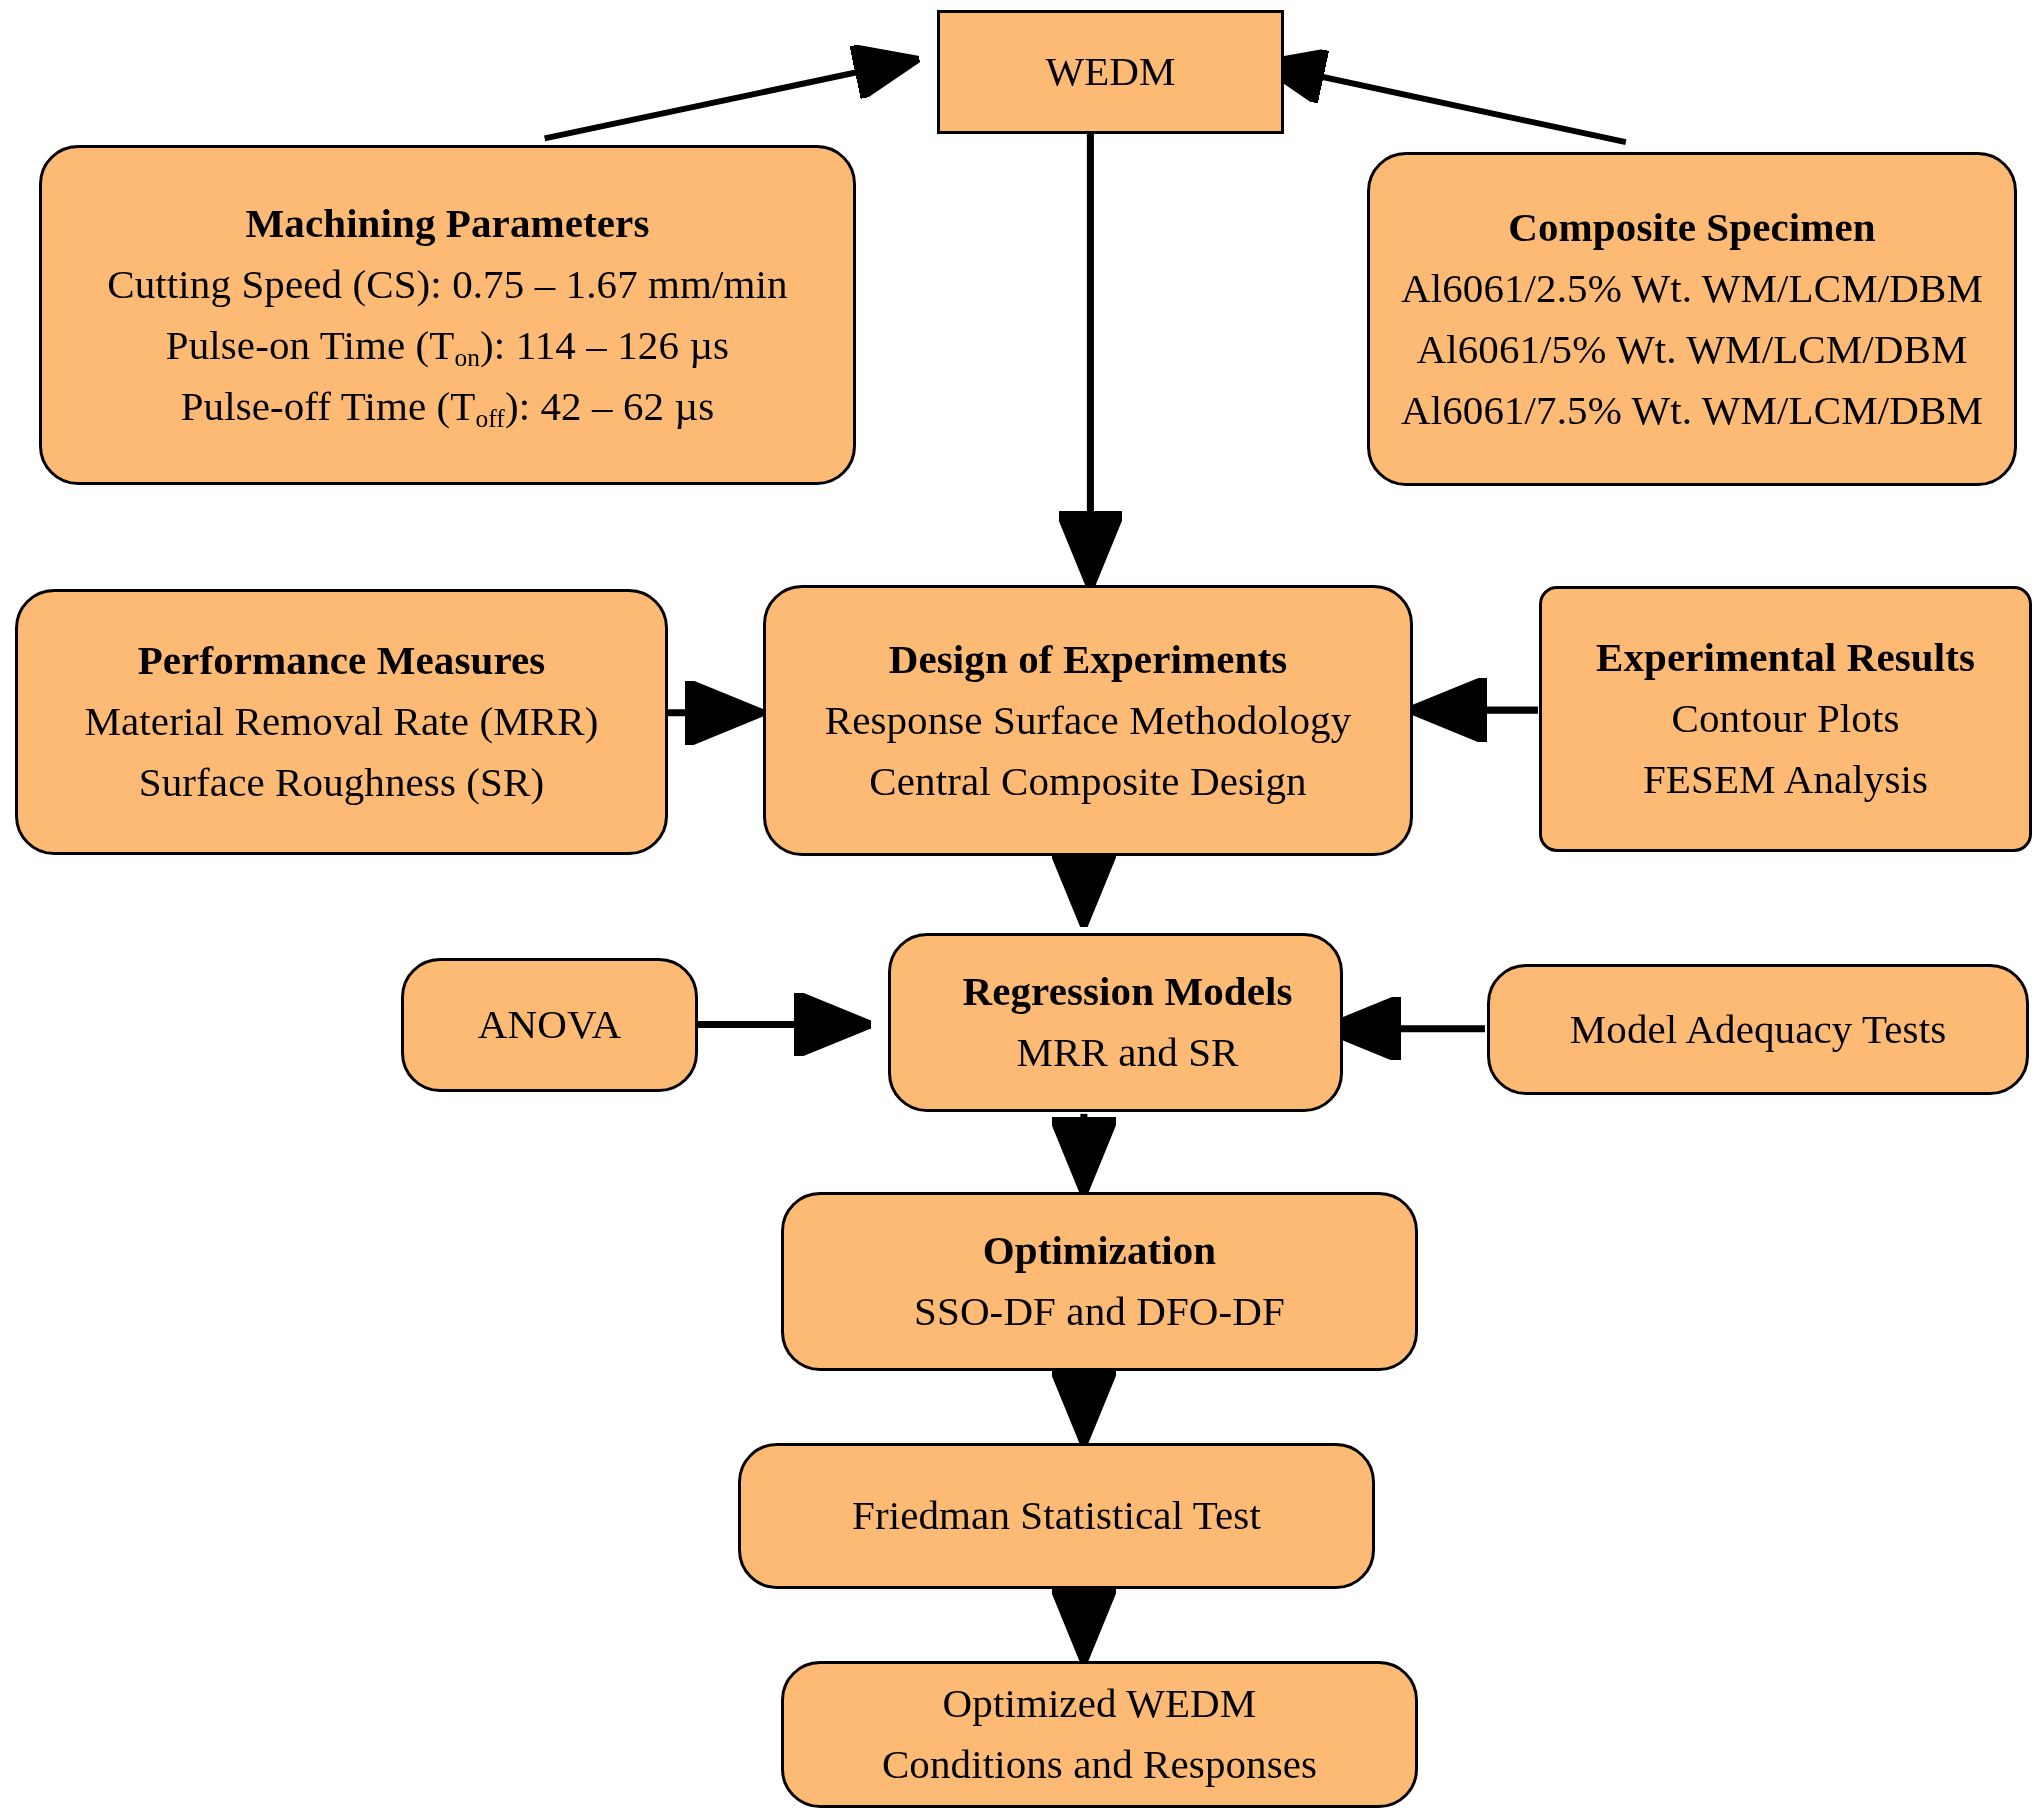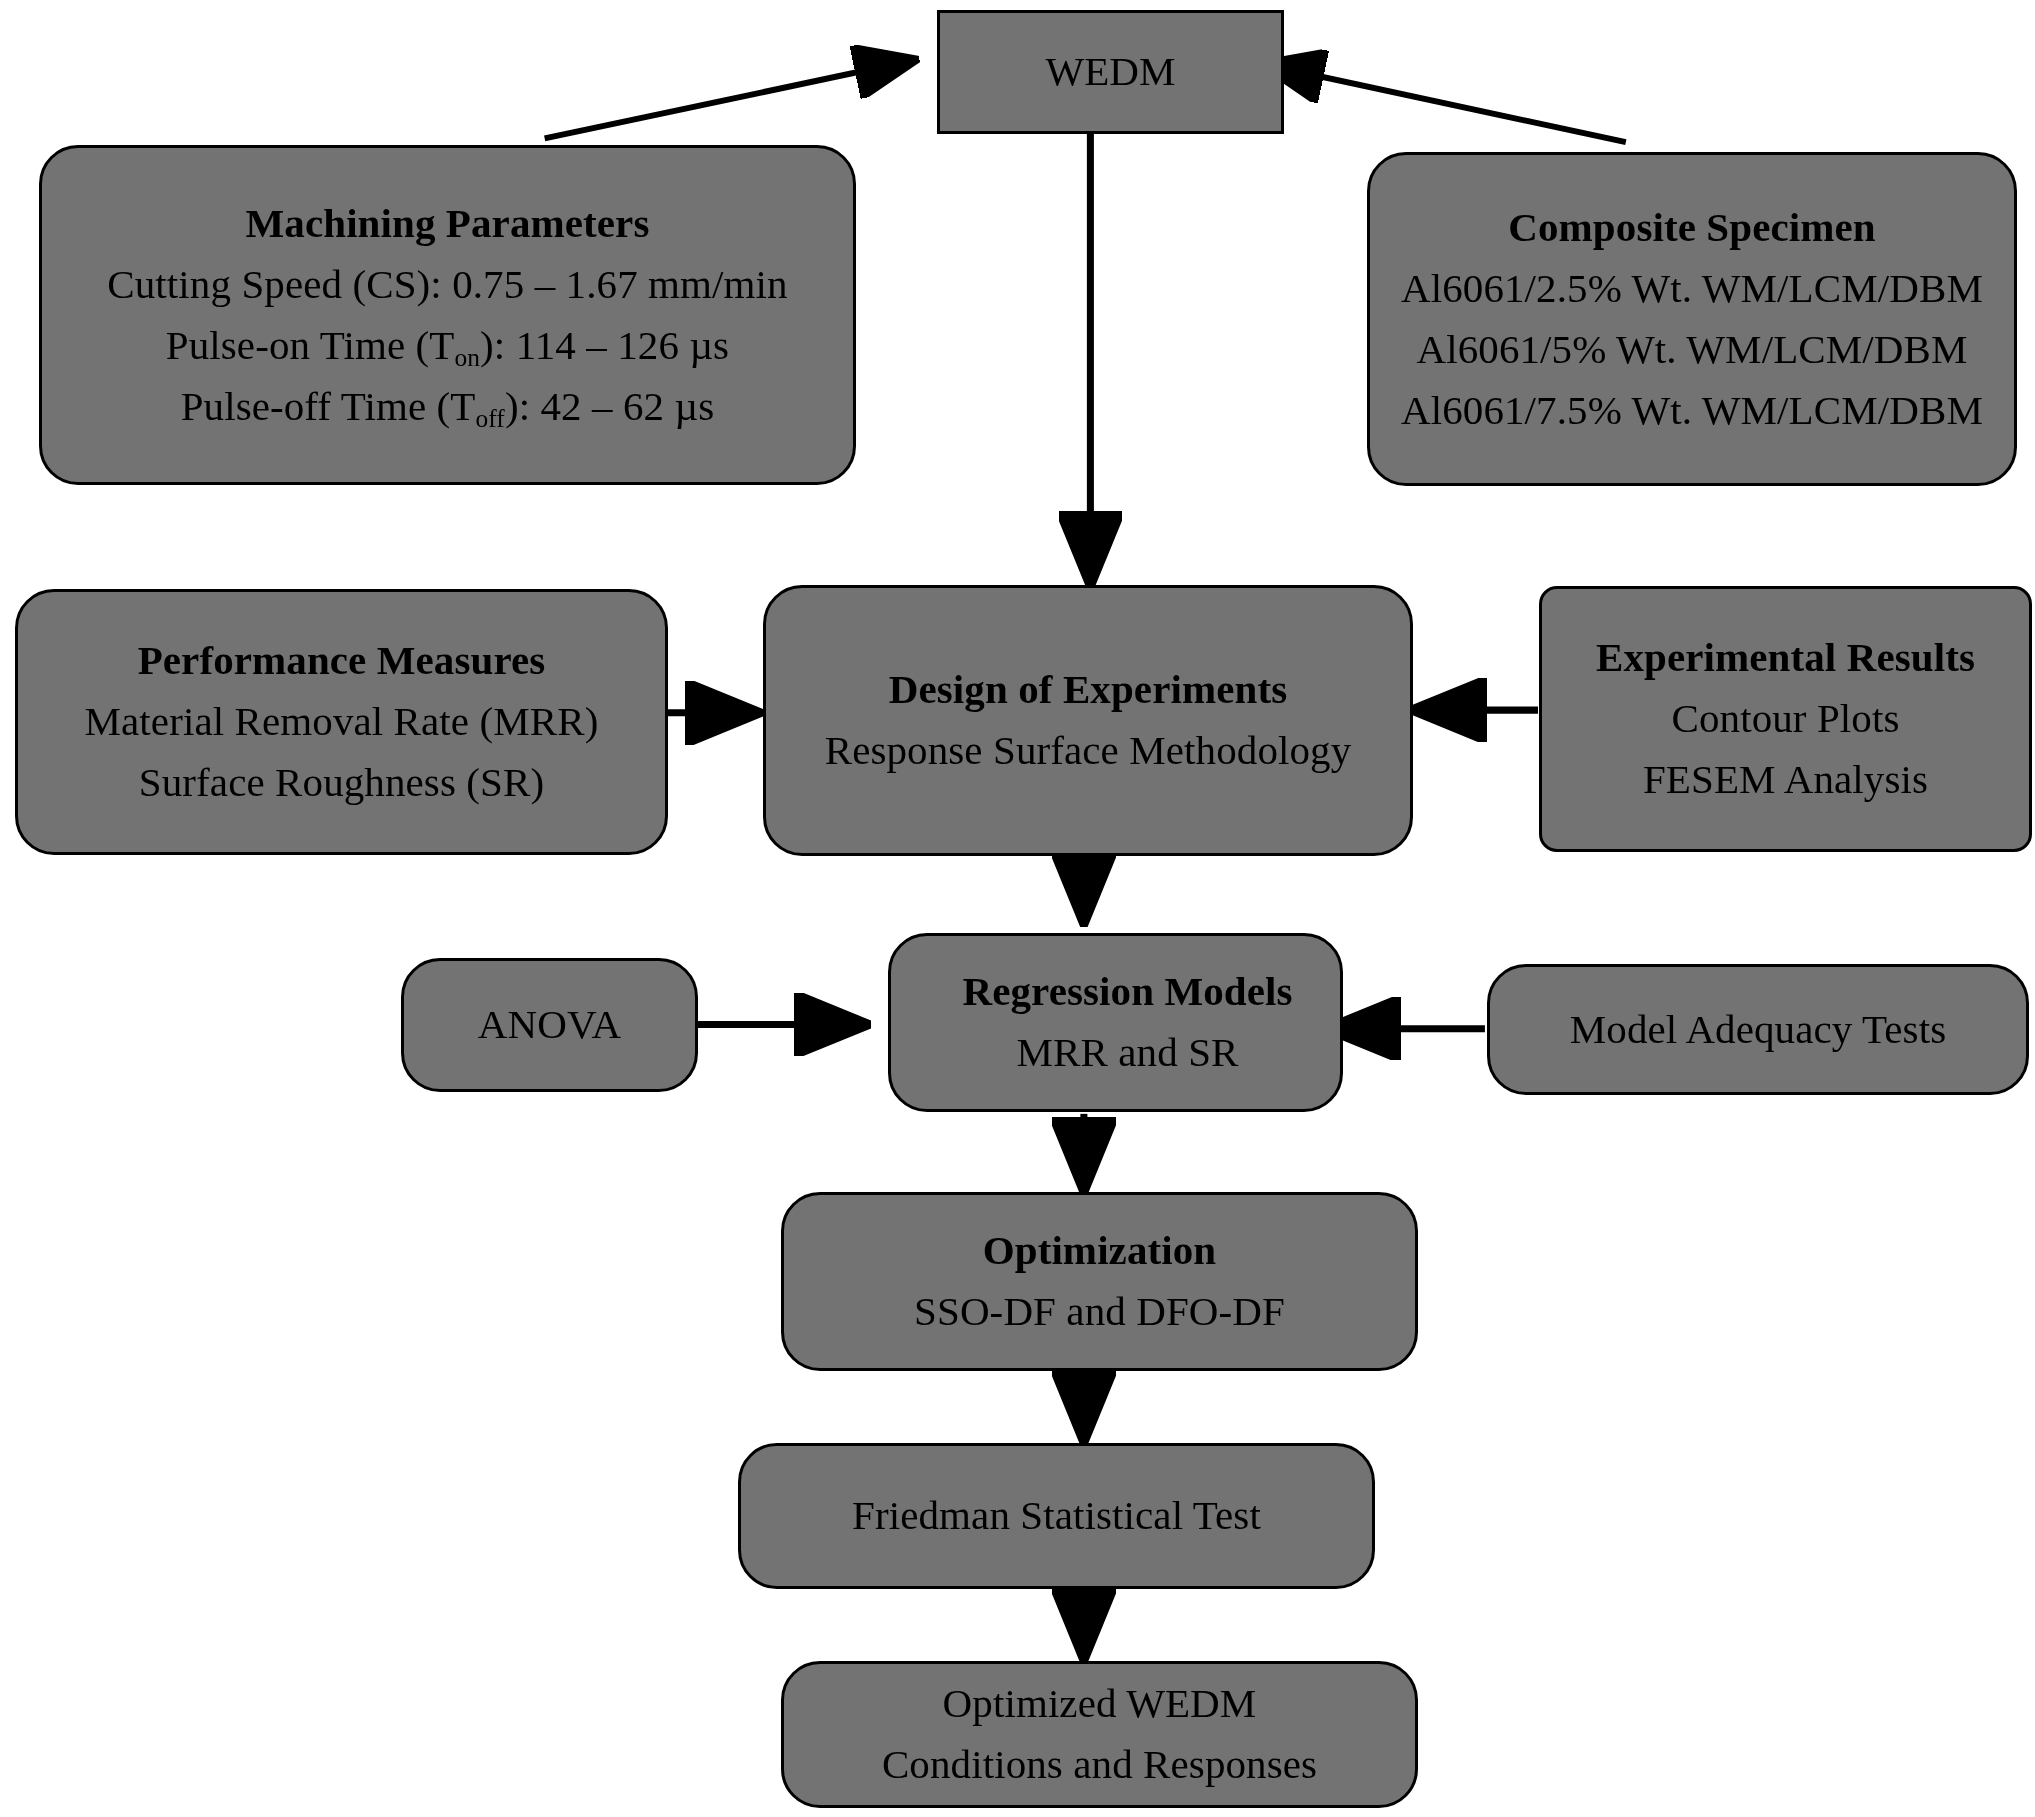--- a/index.html
+++ b/index.html
@@ -12,21 +12,21 @@
     width: 2035px;
     height: 1818px;
     background: #ffffff;
     overflow: hidden;
     font-family: "Liberation Serif", "DejaVu Serif", serif;
     color: #000000;
   }
   .node {
     position: absolute;
     box-sizing: border-box;
-    background: #737373;
+    background: #fdba74;
     border: 3.8px solid #000000;
     display: flex;
     flex-direction: column;
     align-items: center;
     justify-content: center;
     text-align: center;
     line-height: 1.30;
   }
   .rounded { border-radius: 39px; }
   .sharp   { border-radius: 0; }
@@ -101,20 +101,21 @@
 
   <div class="node rounded" style="left:15px; top:589px; width:653px; height:266px;">
     <span class="ln bold">Performance Measures</span>
     <span class="ln gap-top">Material Removal Rate (MRR)</span>
     <span class="ln gap-top">Surface Roughness (SR)</span>
   </div>
 
   <div class="node rounded" style="left:763px; top:585px; width:650px; height:271px;">
     <span class="ln bold">Design of Experiments</span>
     <span class="ln gap-top">Response Surface Methodology</span>
+    <span class="ln gap-top">Central Composite Design</span>
   </div>
 
   <div class="node rounded" style="left:1539px; top:586px; width:493px; height:266px;border-radius:18px;">
     <span class="ln bold">Experimental Results</span>
     <span class="ln gap-top">Contour Plots</span>
     <span class="ln gap-top">FESEM Analysis</span>
   </div>
 
   <div class="node rounded" style="left:401px; top:958px; width:297px; height:134px;">
     <span class="ln">ANOVA</span>

